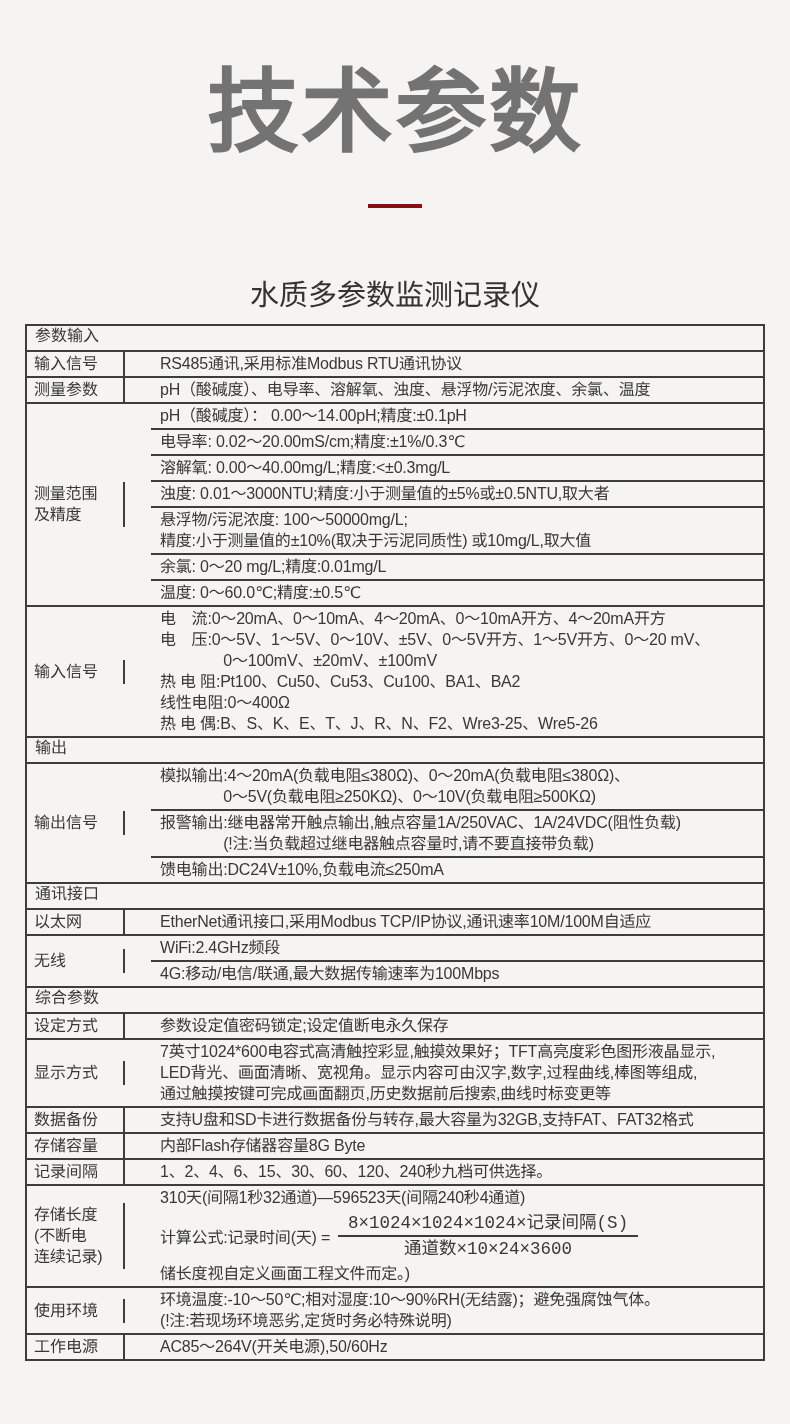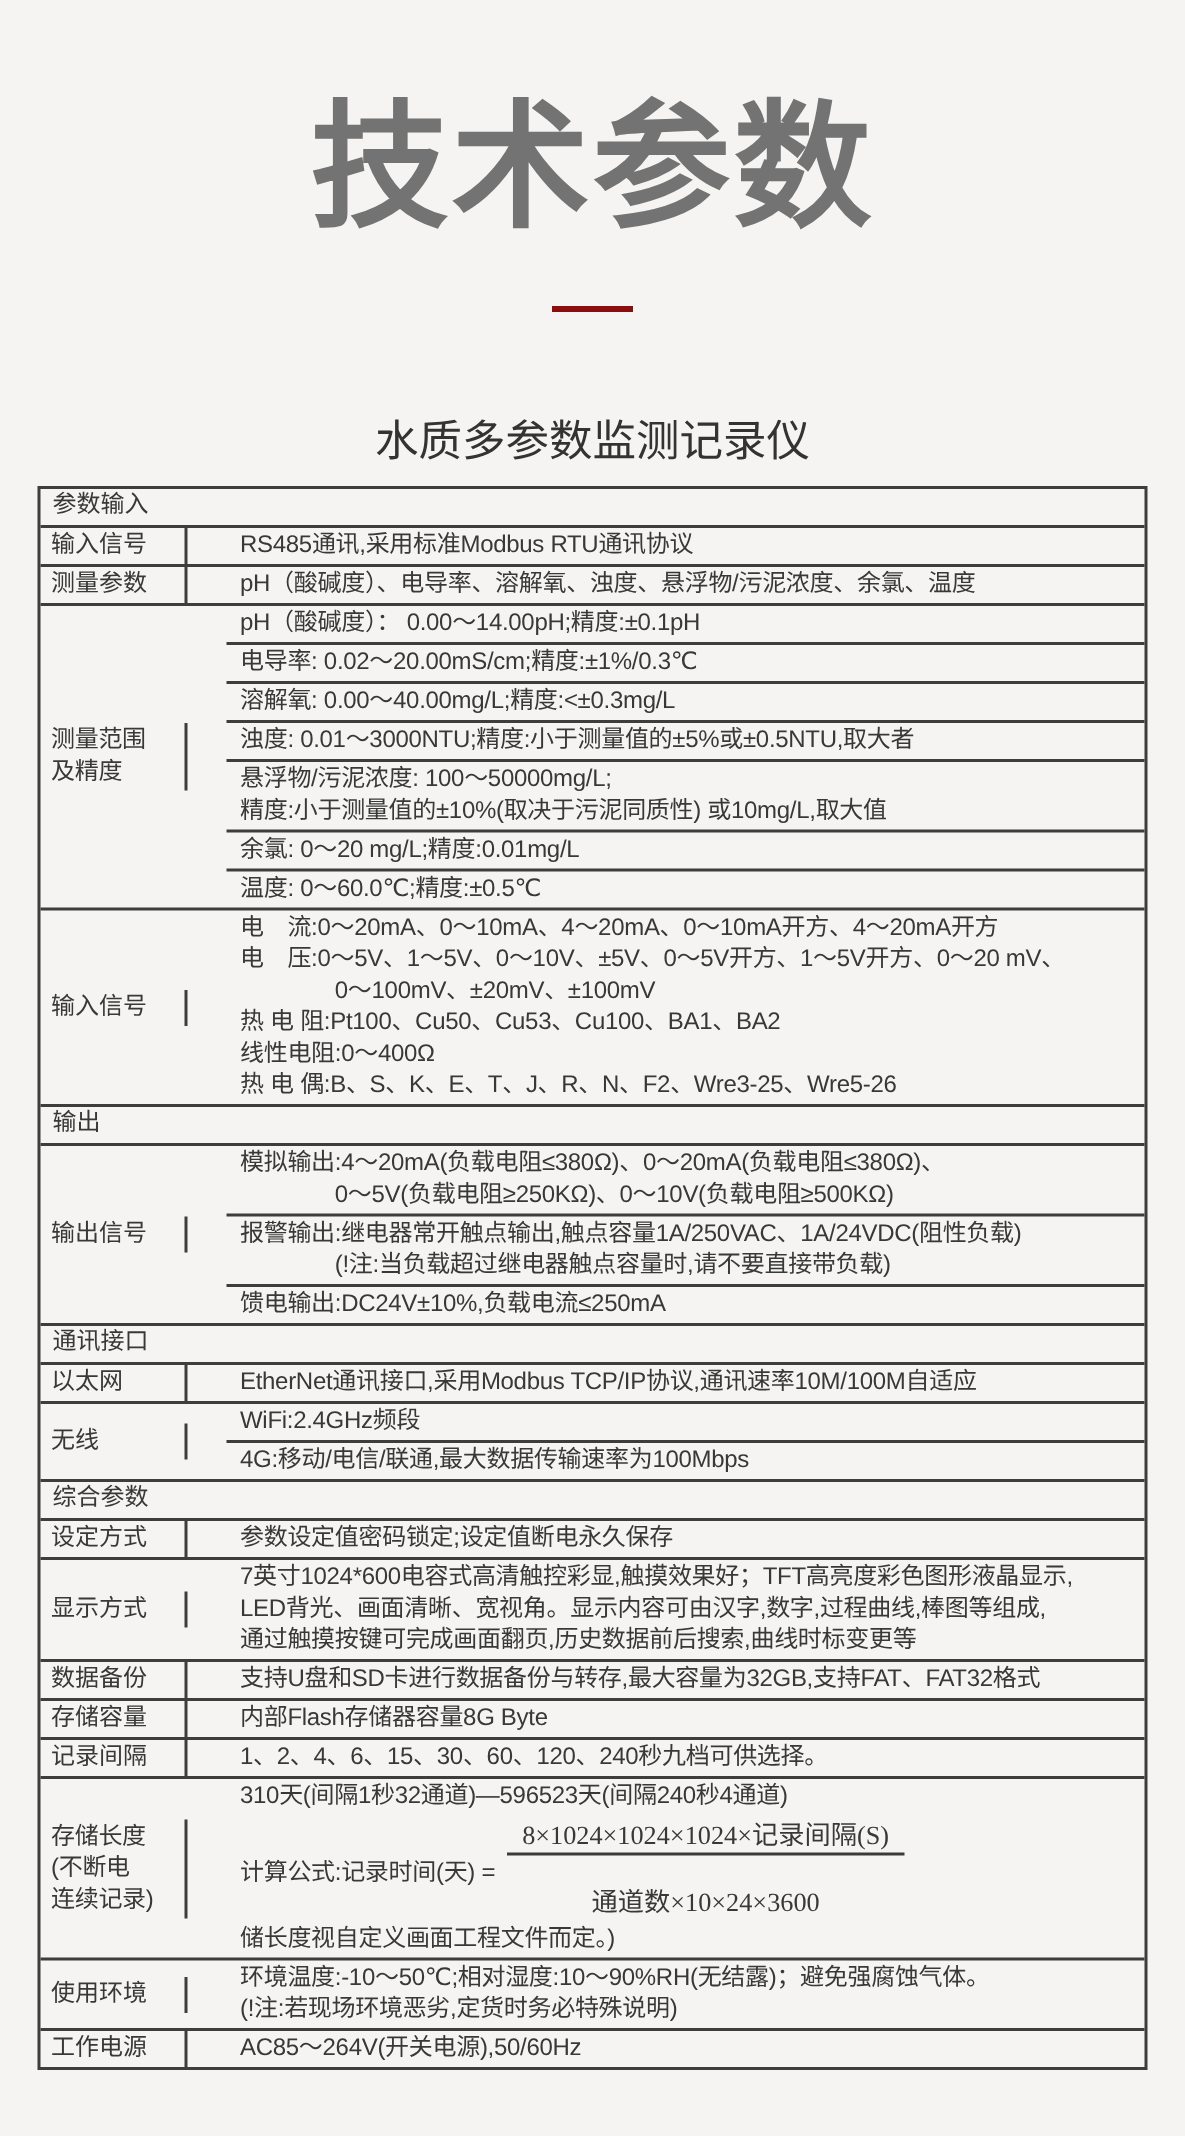--- a/index.html
+++ b/index.html
@@ -77,24 +77,23 @@
     align-items:center;
     padding:4px 0 3px;
     white-space:nowrap;
   }
   .formula-prefix{font-size:16px;letter-spacing:-0.2px;}
   .fraction{
     display:inline-flex;
     flex-direction:column;
     text-align:center;
     margin-left:8px;
-    font-family:Liberation Serif, serif;
+    font-family:Liberation Mono, monospace;
     font-size:17.5px;
     line-height:22px;
-    gap:19px;
   }
   .formula-numerator{
     border-bottom:2px solid #3a3a3a;
     padding:0 10px 1px;
   }
   .formula-denominator{padding-top:1px;}
 </style>
 </head>
 <body>
 

